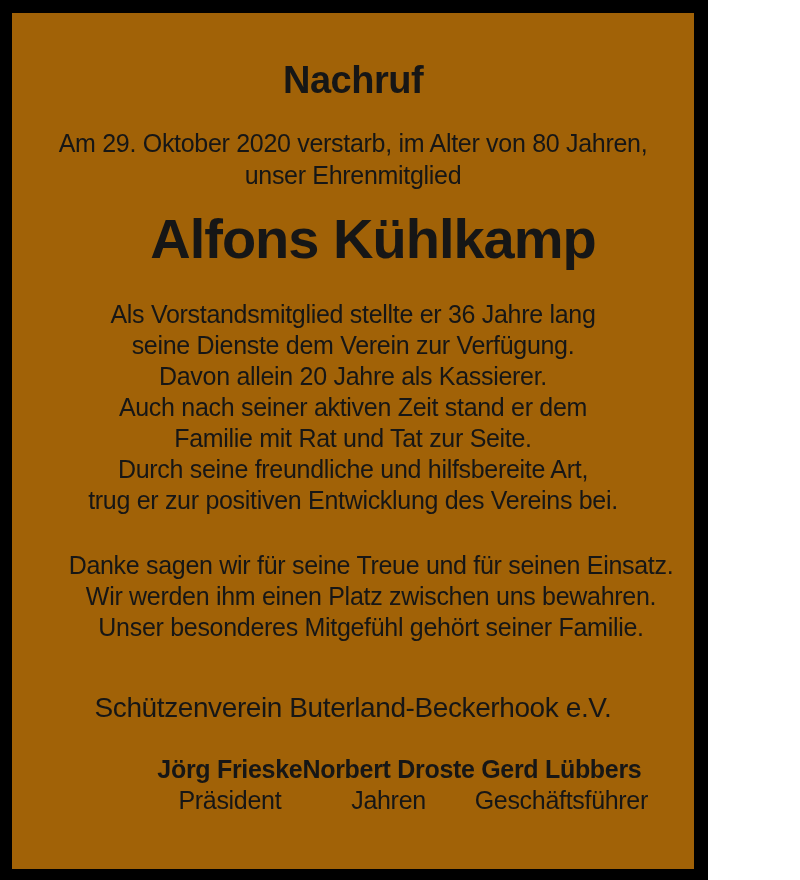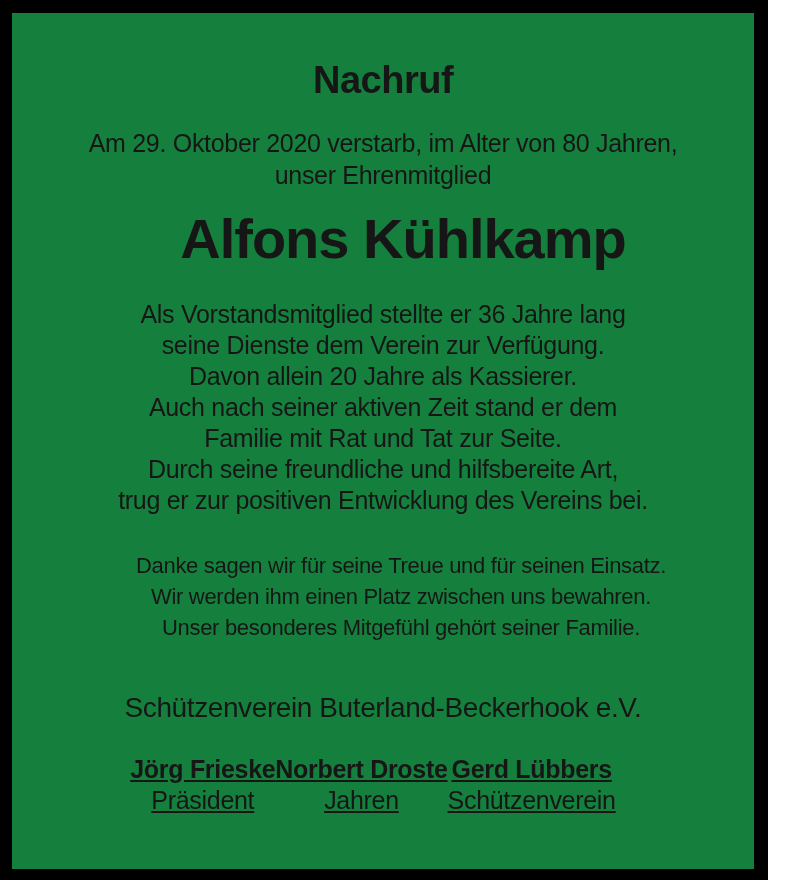--- a/index.html
+++ b/index.html
@@ -2,26 +2,26 @@
 <html><head>
 <meta charset="utf-8">
 <style>
   * { margin: 0; padding: 0; box-sizing: border-box; }
   html, body {
     width: 800px;
     background: #ffffff;
     font-family: "Liberation Sans", sans-serif;
   }
   .notice-frame {
-    width: 768px;
+    width: 708px;
     height: 880px;
     border-style: solid;
     border-color: #000000;
     border-width: 13px 14px 11px 12px;
-    background: #15803d;
+    background: #a16207;
     overflow: hidden;
   }
   .notice-inner {
     width: 100%;
     height: 100%;
     color: #161616;
     text-align: center;
   }
   .title {
     margin-top: 44px;
@@ -45,38 +45,37 @@
     margin-left: 40px;
   }
   .tribute {
     margin-top: 28px;
     font-size: 25px;
     line-height: 31px;
     letter-spacing: -0.3px;
   }
   .thanks {
     margin-top: 34px;
-    font-size: 22px;
+    font-size: 25px;
     line-height: 31px;
     letter-spacing: -0.3px;
     padding-left: 36px;
   }
   .organization {
     margin-top: 46px;
     font-size: 28px;
     line-height: 38px;
     font-weight: normal;
     letter-spacing: -0.4px;
   }
   .signatures {
     margin-top: 26px;
     display: flex;
-    justify-content: center;
+    justify-content: flex-end;
     padding: 0 46px 0 26px;
-    text-decoration: underline;
   }
   .signatory { text-align: center; }
   .signatory .sig-name {
     font-size: 25px;
     line-height: 32px;
     font-weight: bold;
     letter-spacing: -0.3px;
   }
   .signatory .sig-role {
     font-size: 25px;
@@ -121,18 +120,18 @@
       <div class="signatory">
         <div class="sig-name">Jörg Frieske</div>
         <div class="sig-role">Präsident</div>
       </div>
       <div class="signatory">
         <div class="sig-name">Norbert Droste</div>
         <div class="sig-role">Jahren</div>
       </div>
       <div class="signatory">
         <div class="sig-name">Gerd Lübbers</div>
-        <div class="sig-role">Schützenverein</div>
+        <div class="sig-role">Geschäftsführer</div>
       </div>
     </div>
 
   </div>
 </div>
 
 </body></html>

